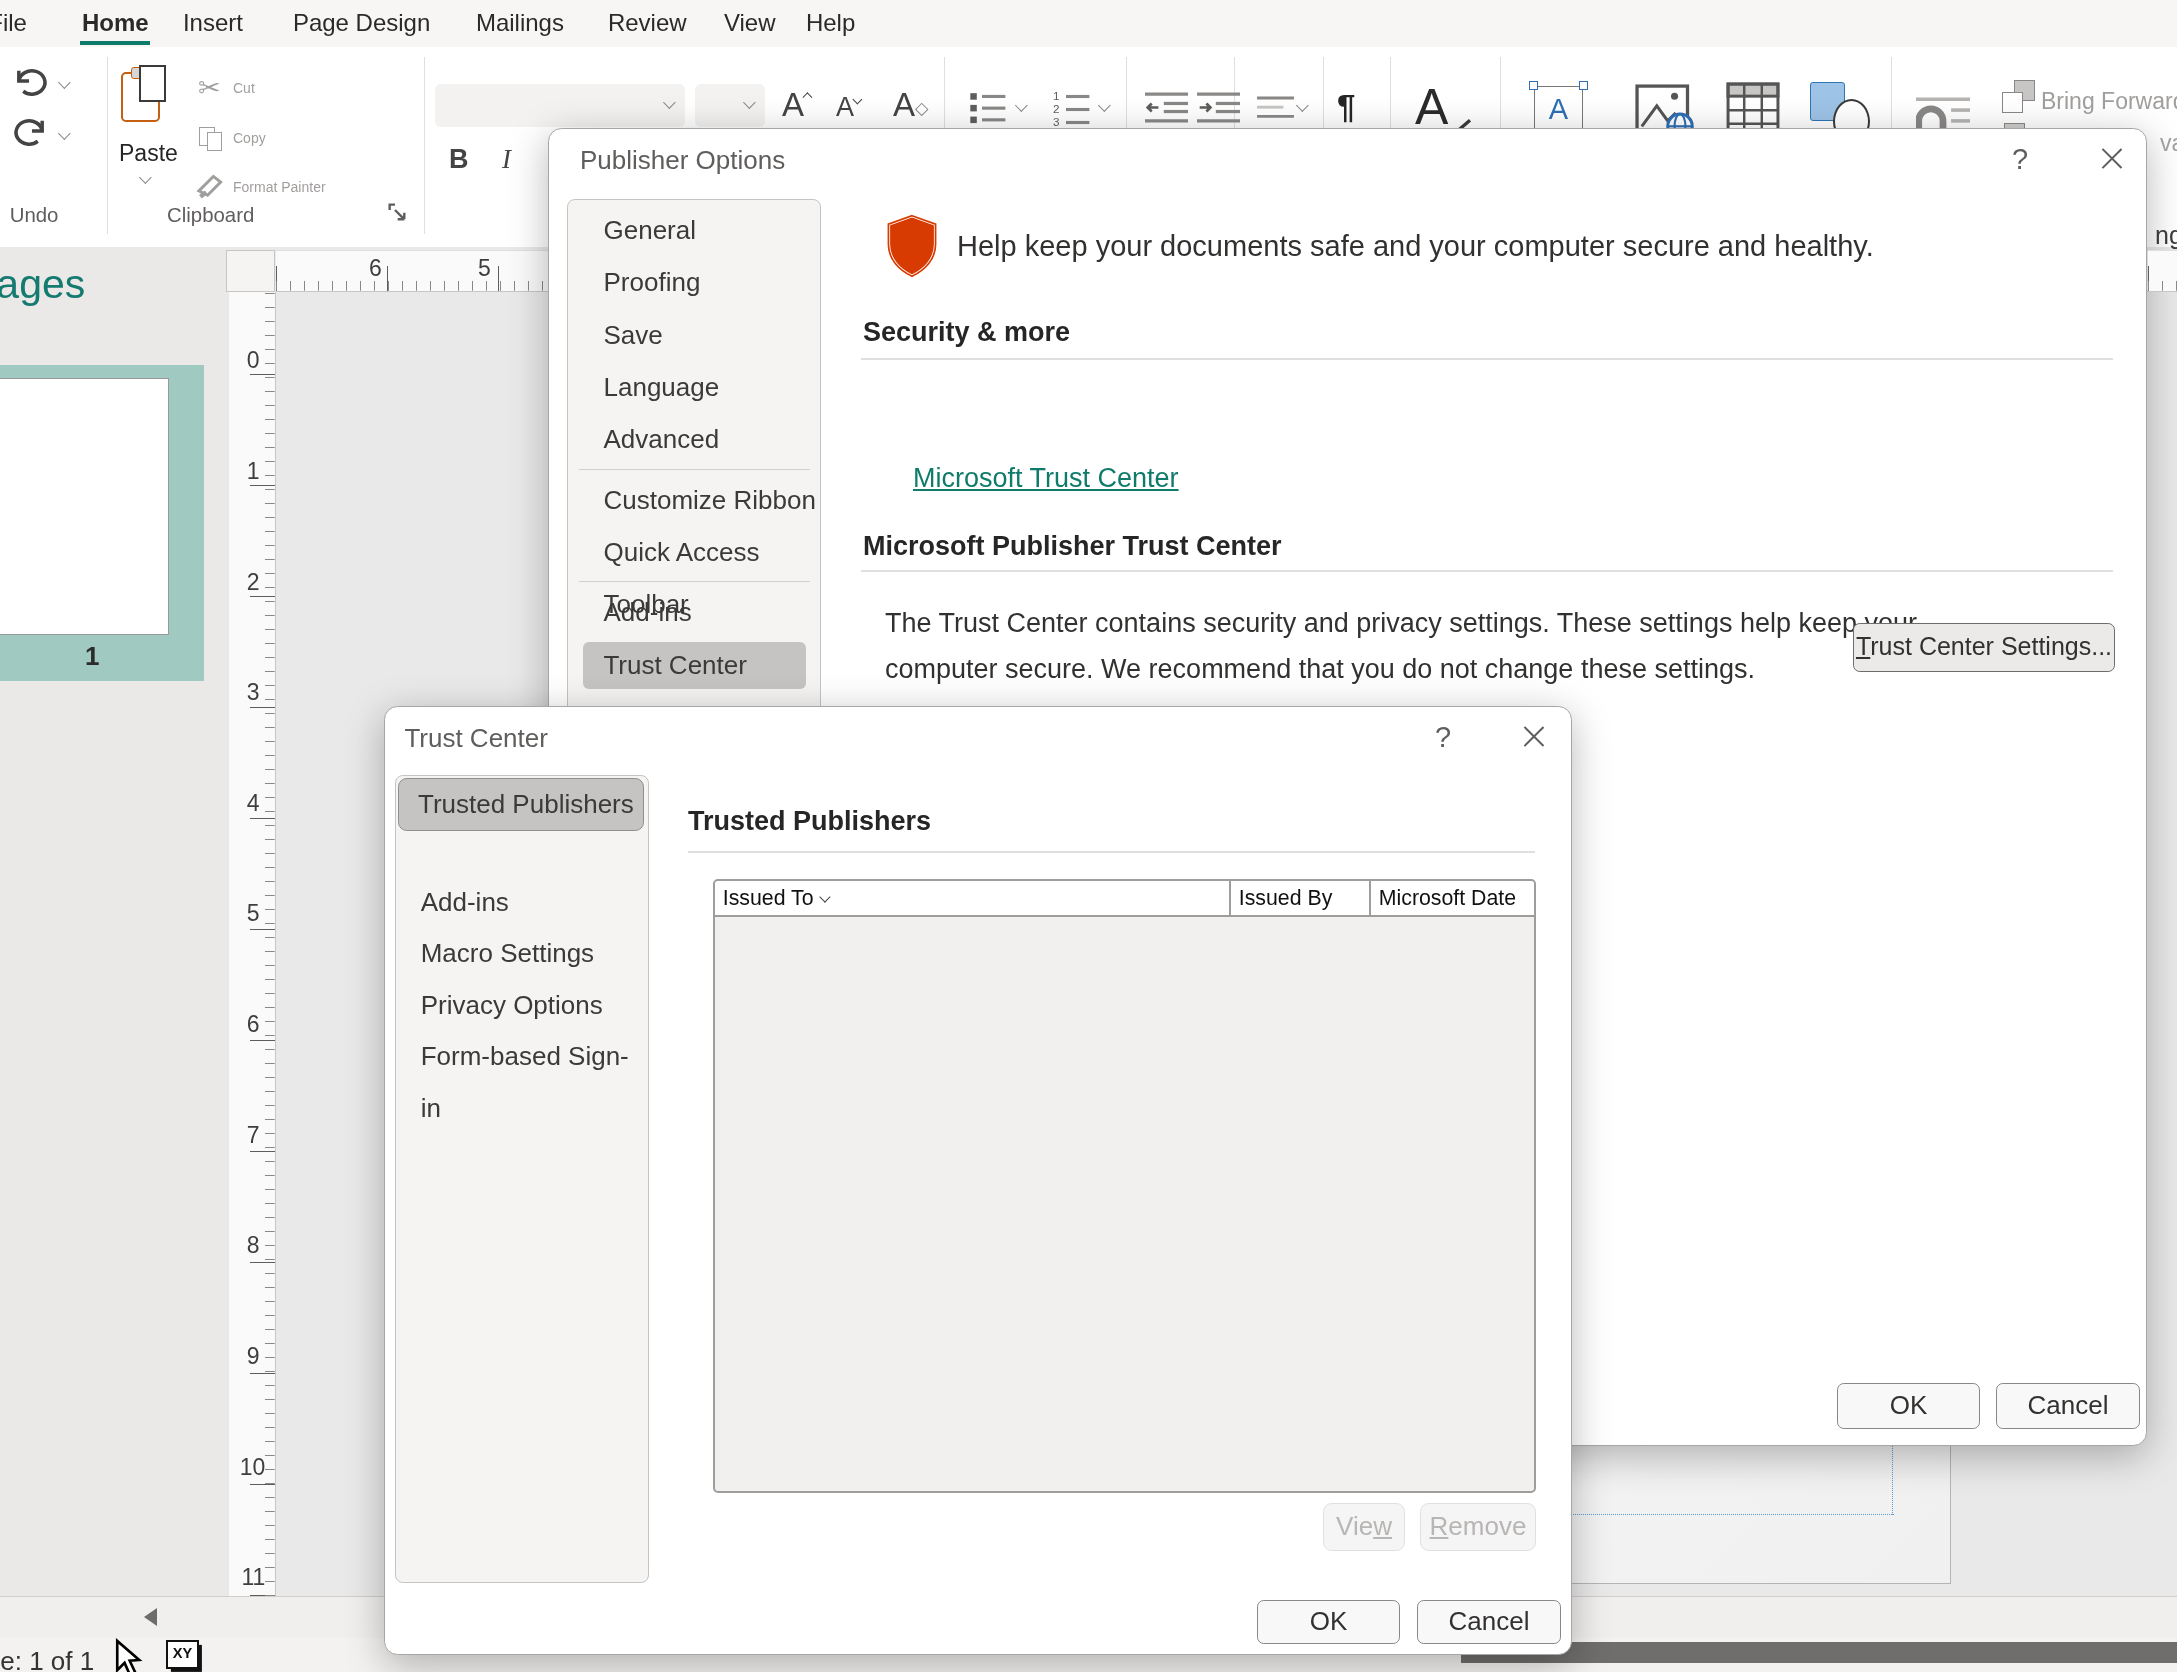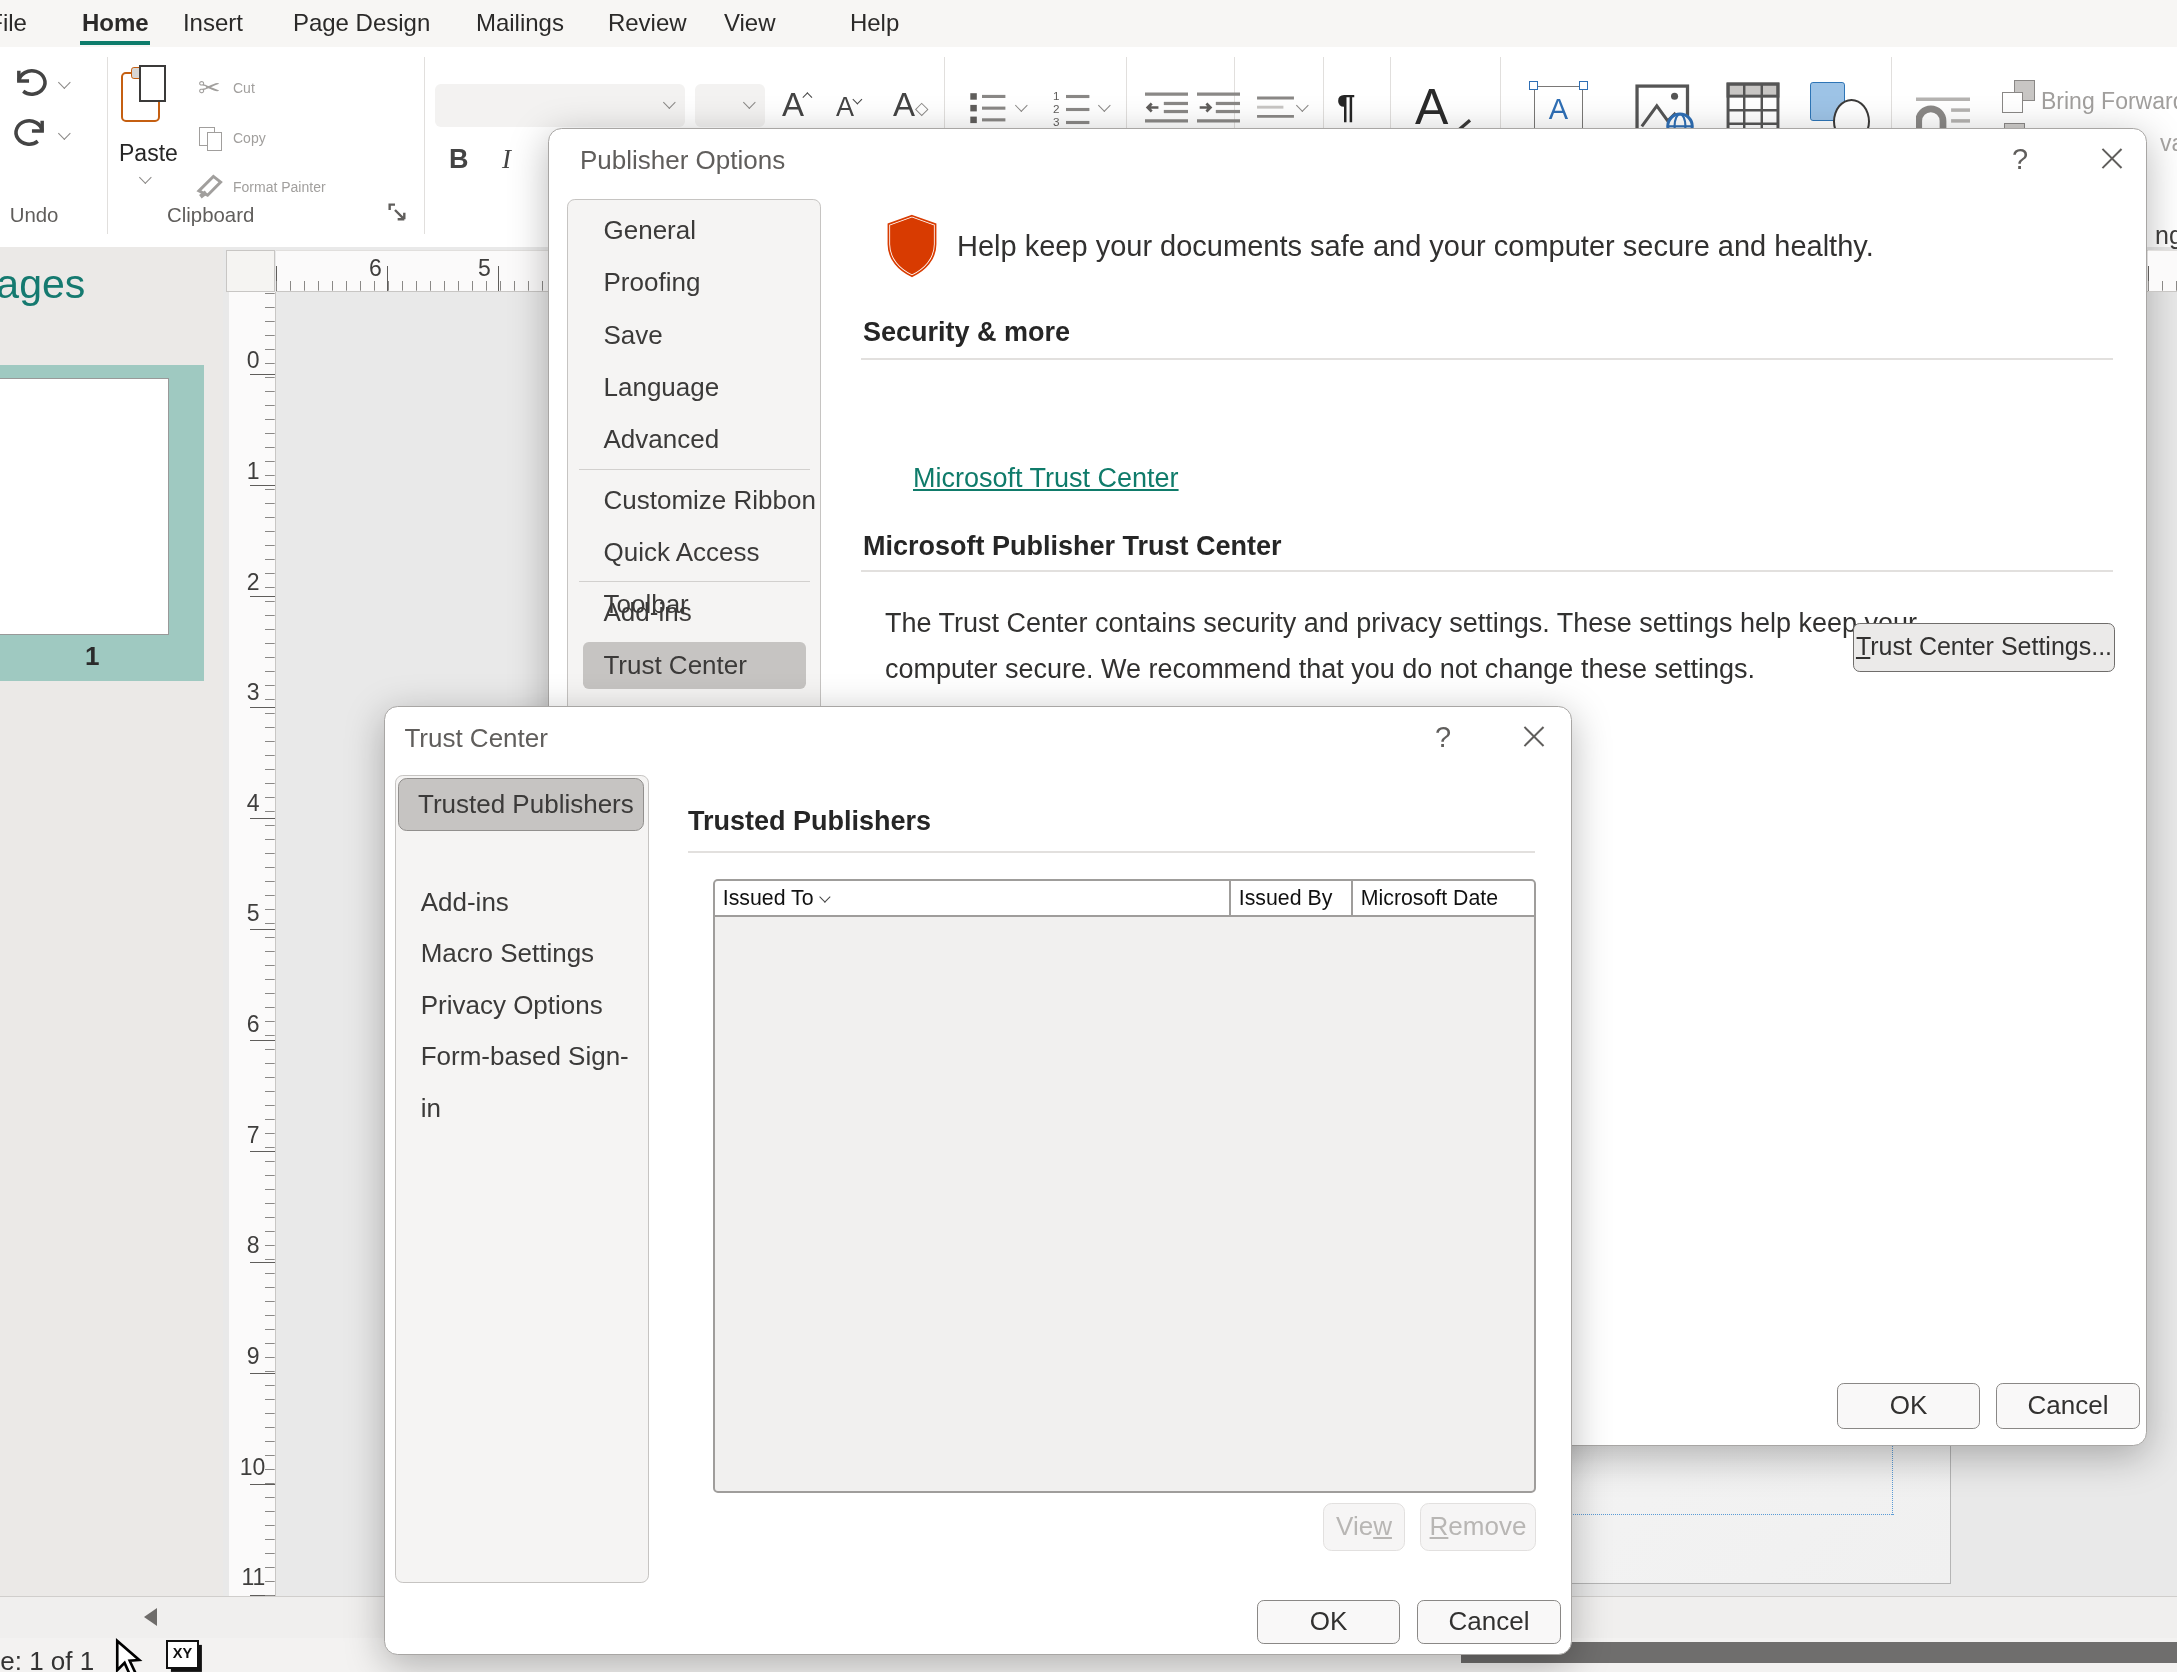--- a/index.html
+++ b/index.html
@@ -112,21 +112,21 @@
 <body>
 
 <div class="abs menubar">
   <span class="abs menu-item" style="left:-13.6px;">File</span>
   <span class="abs menu-item active" style="left:80px;">Home</span>
   <span class="abs menu-item" style="left:181px;">Insert</span>
   <span class="abs menu-item" style="left:291px;">Page Design</span>
   <span class="abs menu-item" style="left:474px;">Mailings</span>
   <span class="abs menu-item" style="left:606px;">Review</span>
   <span class="abs menu-item" style="left:722px;">View</span>
-  <span class="abs menu-item" style="left:848px;">Help</span>
+  <span class="abs menu-item" style="left:804px;">Help</span>
 </div>
 
 <div class="abs ribbon">
 
   <div class="abs vsep" style="left:107px;"></div>
   <div class="abs vsep" style="left:424px;"></div>
   <div class="abs vsep" style="left:944px;"></div>
   <div class="abs vsep" style="left:1126px;"></div>
   <div class="abs vsep" style="left:1234px;"></div>
   <div class="abs vsep" style="left:1323px;"></div>
@@ -383,21 +383,21 @@
     <div class="abs side-item" style="left:25px; top:203px;">Privacy Options</div>
     <div class="abs side-item" style="left:25px; top:254px;">Form-based Sign-in</div>
   </div>
 
   <div class="abs section-head" style="left:303px; top:99px;">Trusted Publishers</div>
   <div class="abs hrule" style="left:303px; top:144px; width:847px;"></div>
 
   <div class="abs tc-table" style="left:328px; top:172px; width:823px; height:614px;">
     <div class="tc-head">
       <div style="width:514px;"><span>Issued To</span><span class="sort-chev"></span></div>
-      <div style="width:120px;"><span>Issued By</span></div>
+      <div style="width:138px;"><span>Issued By</span></div>
       <div style="flex:1;"><span>Microsoft Date</span></div>
     </div>
     <div style="height:577px;"></div>
   </div>
 
   <div class="abs btn disabled" style="left:938px; top:796px; width:82px; height:48px; line-height:44px;">
     <span>Vie</span><span class="u">w</span>
   </div>
   <div class="abs btn disabled" style="left:1035px; top:796px; width:116px; height:48px; line-height:44px;">
     <span class="u">R</span><span>emove</span>

